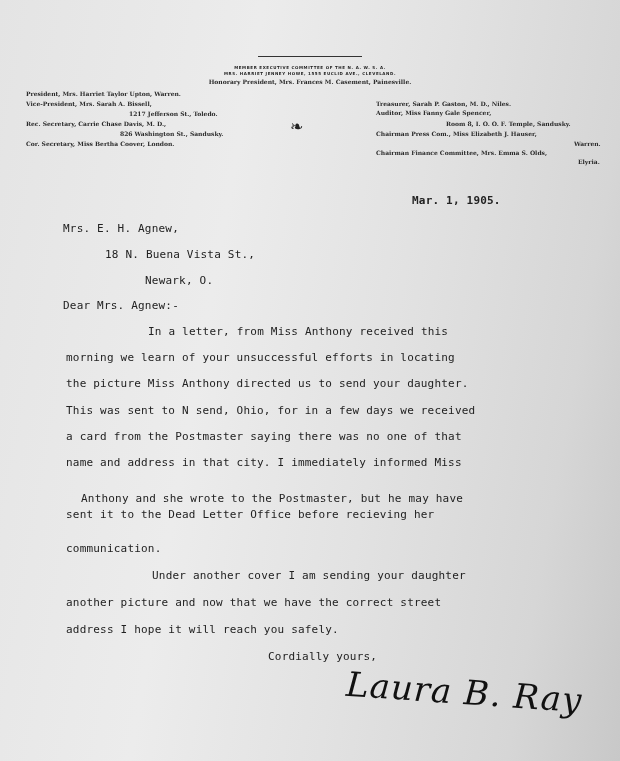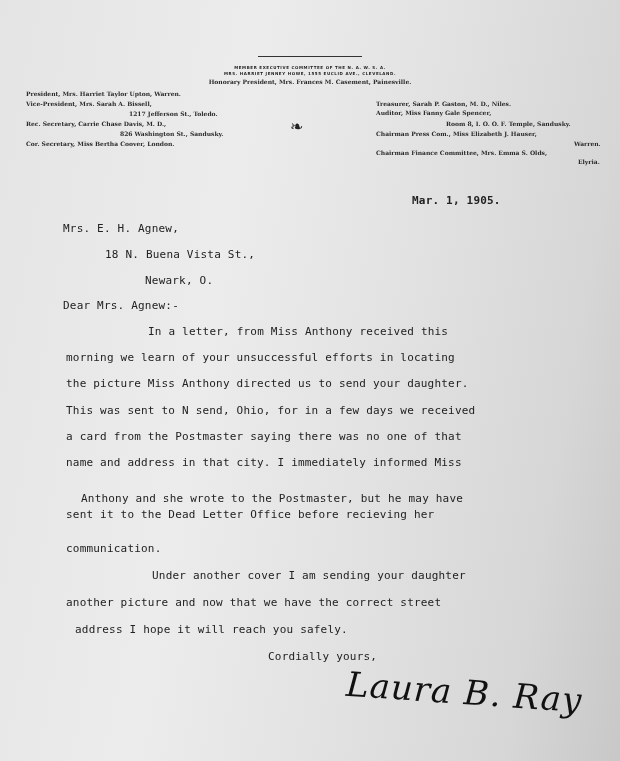--- a/index.html
+++ b/index.html
@@ -94,19 +94,19 @@
     <div class="abs type" style="left:66px;top:351px;">morning we learn of your unsuccessful efforts in locating</div>
     <div class="abs type" style="left:66px;top:377px;">the picture Miss Anthony directed us to send your daughter.</div>
     <div class="abs type" style="left:66px;top:404px;">This was sent to N send, Ohio, for in a few days we received</div>
     <div class="abs type" style="left:66px;top:430px;">a card from the Postmaster saying there was no one of that</div>
     <div class="abs type" style="left:66px;top:456px;">name and address in that city. I immediately informed Miss</div>
     <div class="abs type" style="left:66px;top:492px;margin-left:15px;">Anthony and she wrote to the Postmaster, but he may have</div>
     <div class="abs type" style="left:66px;top:508px;">sent it to the Dead Letter Office before recieving her</div>
     <div class="abs type" style="left:66px;top:542px;">communication.</div>
     <div class="abs type" style="left:152px;top:569px;">Under another cover I am sending your daughter</div>
     <div class="abs type" style="left:66px;top:596px;">another picture and now that we have the correct street</div>
-    <div class="abs type" style="left:66px;top:623px;margin-left:9px;">address I hope it will reach you safely.</div>
+    <div class="abs type" style="left:66px;top:623px;">address I hope it will reach you safely.</div>
   </div>
 
   <div class="abs type" style="left:268px;top:650px;">Cordially yours,</div>
 
   <div class="abs sig">Laura B. Ray</div>
 </div>
 
 </body></html>

